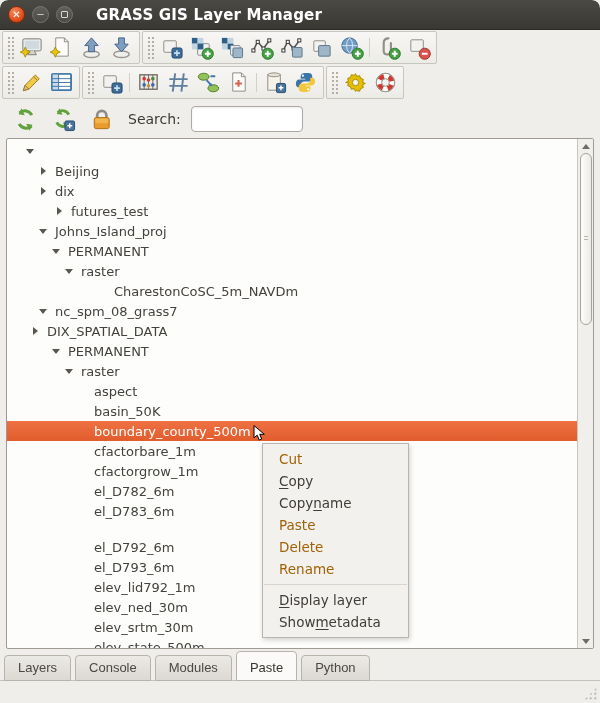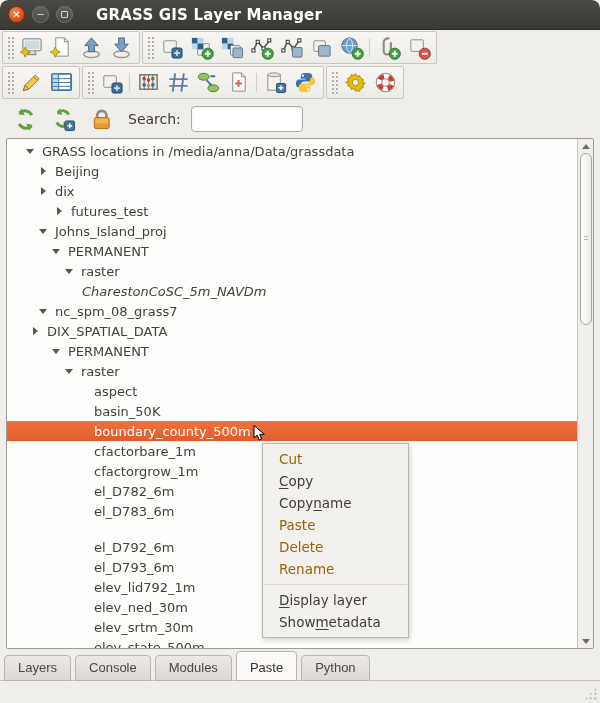--- a/index.html
+++ b/index.html
@@ -394,21 +394,20 @@
         </button>
       </span>
     <span class="search-label">Search:</span>
     <input class="search-input" type="text" value="" style="">
   </div>
 
   <div class="tree-panel">
     <div class="tree-rows" id="tree-rows">
         <div class="tree-row" style="padding-left: 16px;">
           <span class="arrow down"></span>
-          <span class="tlabel">GRASS locations in /media/anna/Data/grassdata</span>
         </div>
         <div class="tree-row" style="padding-left: 29px;">
           <span class="arrow right"></span>
           <span class="tlabel">Beijing</span>
         </div>
         <div class="tree-row" style="padding-left: 29px;">
           <span class="arrow right"></span>
           <span class="tlabel">dix</span>
         </div>
         <div class="tree-row" style="padding-left: 45px;">
@@ -420,21 +419,21 @@
           <span class="tlabel">Johns_Island_proj</span>
         </div>
         <div class="tree-row" style="padding-left: 42px;">
           <span class="arrow down"></span>
           <span class="tlabel">PERMANENT</span>
         </div>
         <div class="tree-row" style="padding-left: 55px;">
           <span class="arrow down"></span>
           <span class="tlabel">raster</span>
         </div>
-        <div class="tree-row" style="padding-left: 56px; font-style: italic;">
+        <div class="tree-row" style="padding-left: 88px;">
           <span class="arrow none"></span>
           <span class="tlabel">CharestonCoSC_5m_NAVDm</span>
         </div>
         <div class="tree-row" style="padding-left: 29px;">
           <span class="arrow down"></span>
           <span class="tlabel">nc_spm_08_grass7</span>
         </div>
         <div class="tree-row" style="padding-left: 21px; text-align: center;">
           <span class="arrow right"></span>
           <span class="tlabel">DIX_SPATIAL_DATA</span>

